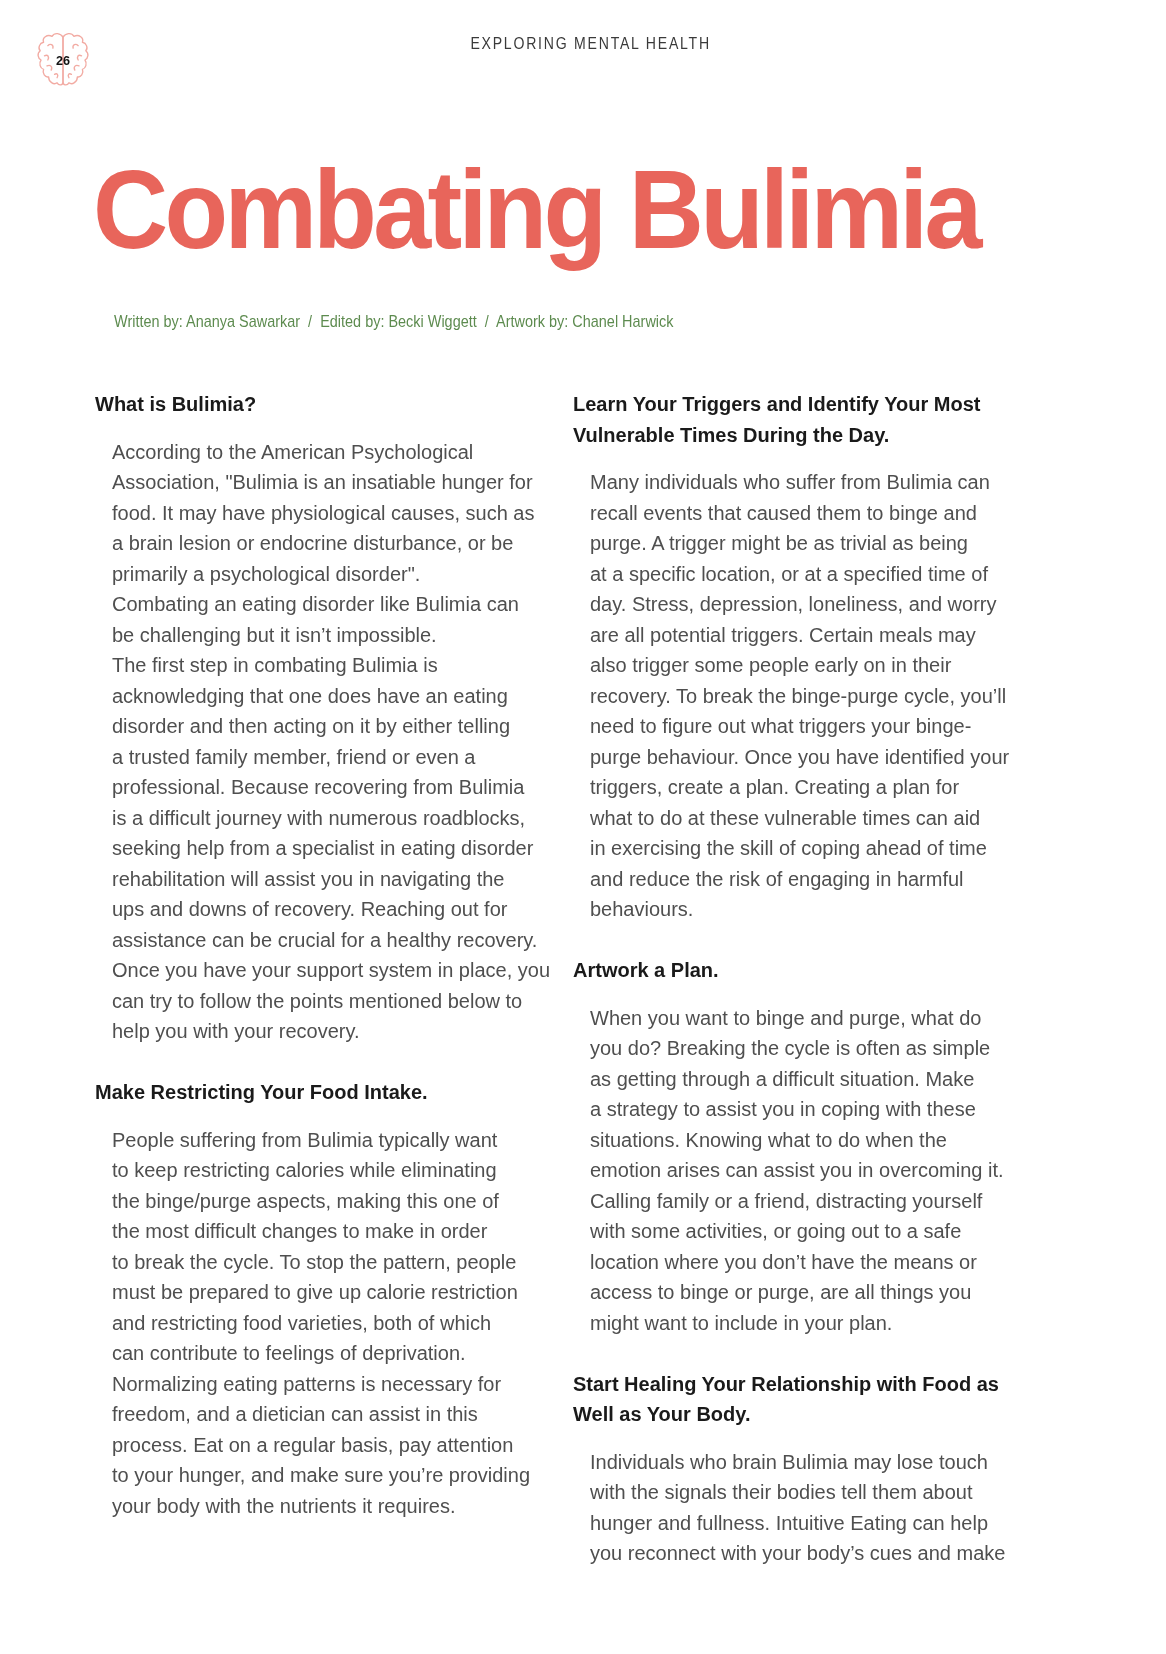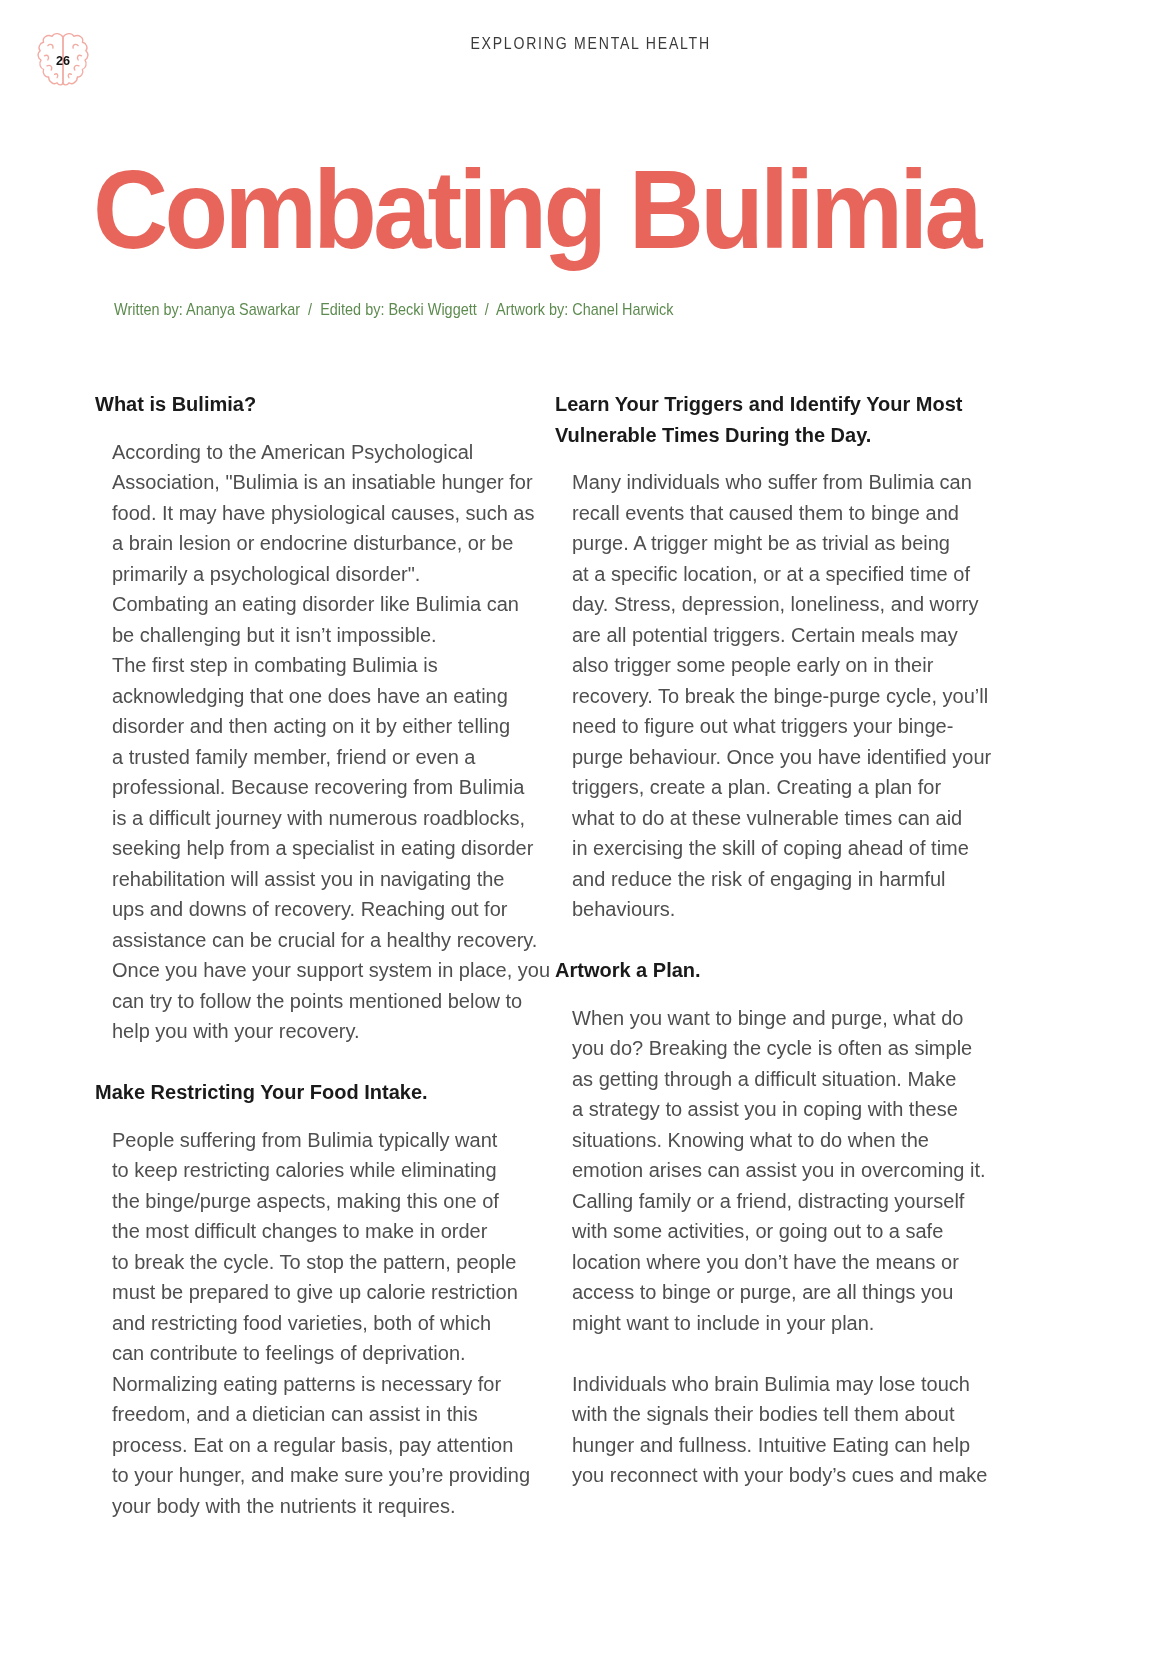--- a/index.html
+++ b/index.html
@@ -18,25 +18,25 @@
   }
   .masthead span{display:inline-block;transform:scaleX(0.88);transform-origin:center;}
   .brain{position:absolute;left:36px;top:27px;}
   .title{
     position:absolute;left:93px;top:150px;margin:0;
     font-size:112px;line-height:120px;font-weight:700;
     letter-spacing:-4px;color:var(--title);
     transform:scaleX(0.93);transform-origin:left top;white-space:pre;
   }
   .byline{
-    position:absolute;left:95px;top:280px;
+    position:absolute;left:95px;top:292px;
     font-size:17px;line-height:20px;color:var(--byline);white-space:pre;
   }
   .byline span{display:inline-block;transform:scaleX(0.85);transform-origin:left center;}
-  .columns{position:absolute;left:95px;top:389px;display:flex;gap:20px;}
+  .columns{position:absolute;left:95px;top:389px;display:flex;gap:38px;}
   .col{width:440px;}
   .section + .section{margin-top:30.5px;}
   .h{
     margin:0;font-size:20px;line-height:30.5px;font-weight:700;
     color:var(--heading-text);white-space:pre;
   }
   .p{
     margin:17px;font-size:20px;line-height:30.5px;font-weight:400;
     color:var(--body-text);white-space:pre;letter-spacing:0;
   }
@@ -142,20 +142,22 @@
 a strategy to assist you in coping with these
 situations. Knowing what to do when the
 emotion arises can assist you in overcoming it.
 Calling family or a friend, distracting yourself
 with some activities, or going out to a safe
 location where you don’t have the means or
 access to binge or purge, are all things you
 might want to include in your plan.</div>
       </div>
       <div class="section">
+        <h2 class="h">Start Healing Your Relationship with Food as
+Well as Your Body.</h2>
         <div class="p">Individuals who brain Bulimia may lose touch
 with the signals their bodies tell them about
 hunger and fullness. Intuitive Eating can help
 you reconnect with your body’s cues and make</div>
       </div>
     </div>
 
   </div>
 </div>
 

